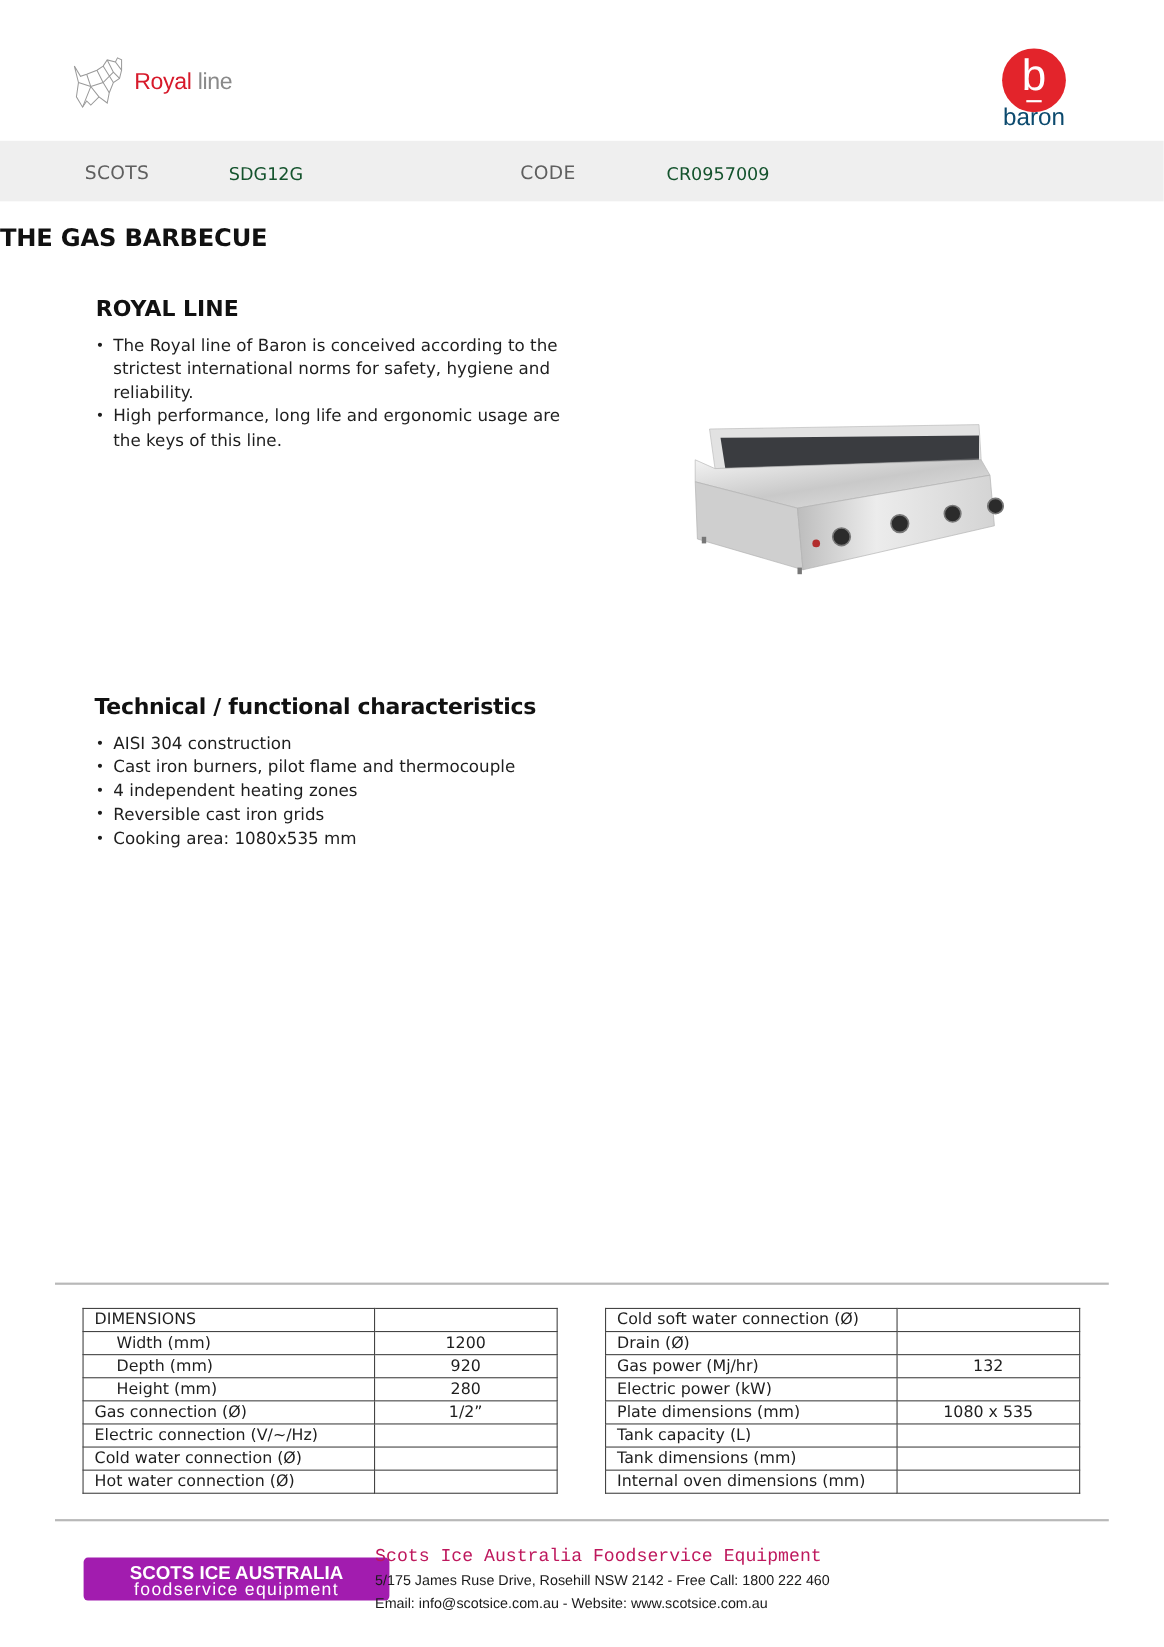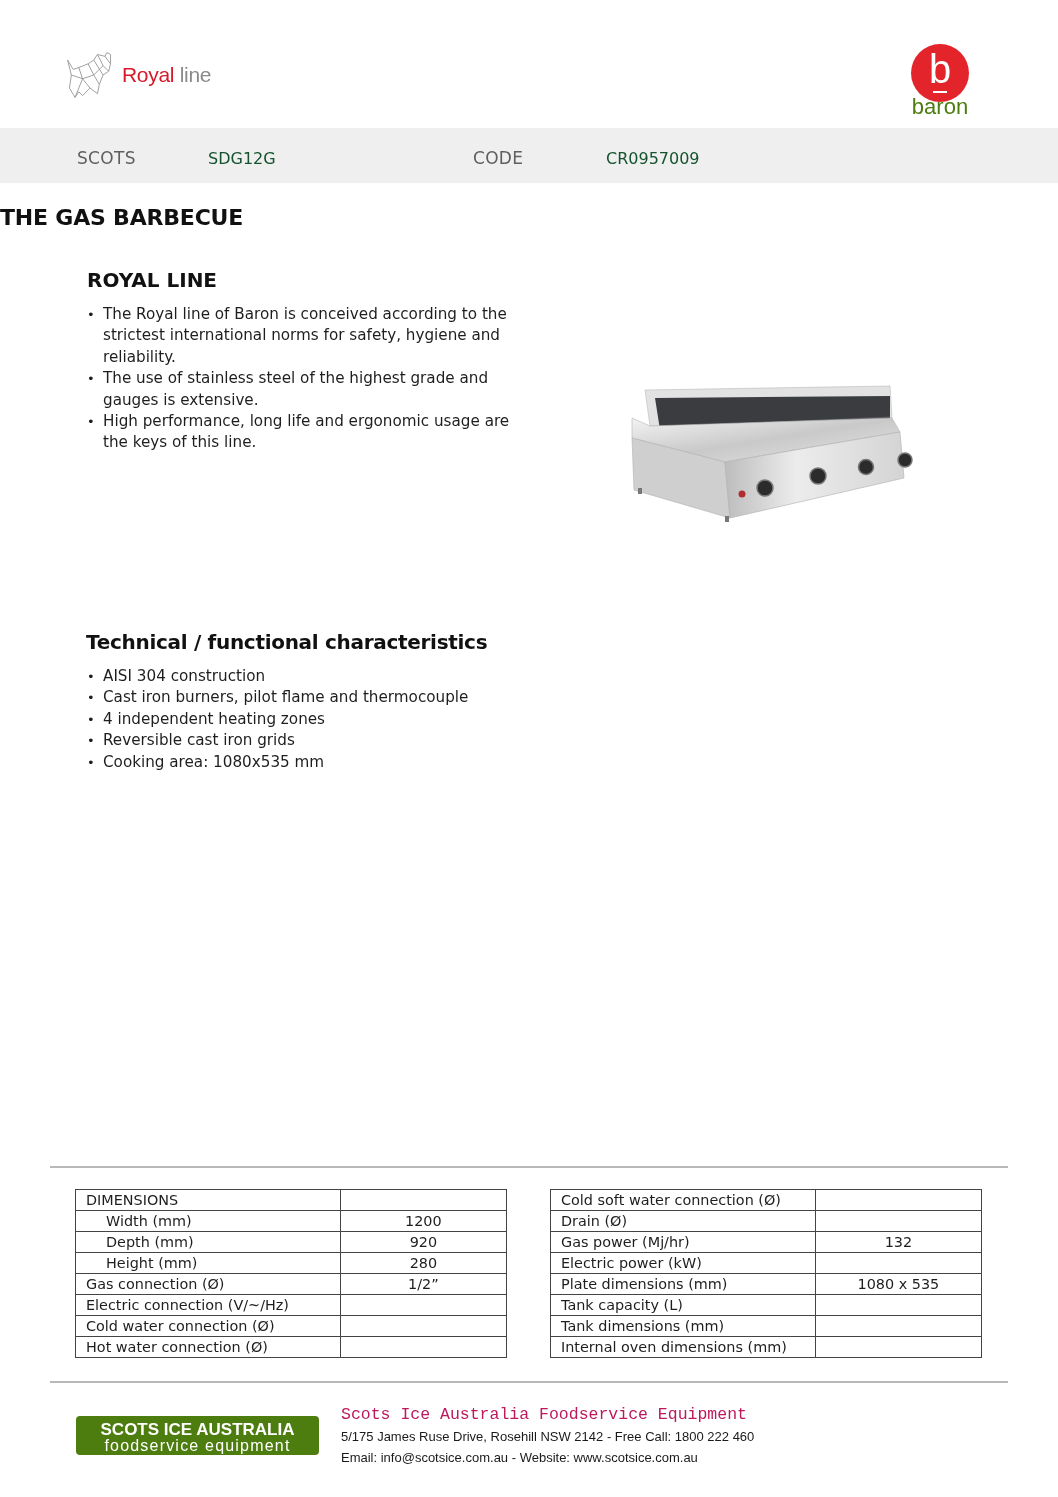--- a/index.html
+++ b/index.html
@@ -13,21 +13,21 @@
   .royal-logo { left: 62px; top: 46px; width: 170px; height: 58px; display: flex; align-items: center; }
   .royal-logo svg { width: 56px; height: 56px; }
   .royal-word { font-family: "Liberation Sans", sans-serif; font-size: 21px; margin-left: 4px; letter-spacing: -0.3px; }
   .royal-word .r { color: #d7192a; }
   .royal-word .l { color: #8a8a8a; }
 
   .baron-logo { left: 905px; top: 44px; width: 70px; height: 72px; text-align: center; }
   .baron-circle { width: 58px; height: 58px; border-radius: 50%; background: #e3242b; margin: 0 auto; position: relative; }
   .baron-circle span { position: absolute; left: 0; right: 0; top: 3px; color: #fff; font-family: "Liberation Sans", sans-serif; font-size: 40px; line-height: 44px; }
   .baron-circle i { position: absolute; left: 22px; width: 14px; height: 2px; top: 47px; background: #fff; }
-  .baron-text { font-family: "Liberation Sans", sans-serif; font-size: 22px; line-height: 18px; margin-top: -4px; color: #4d7c0f; }
+  .baron-text { font-family: "Liberation Sans", sans-serif; font-size: 22px; line-height: 18px; margin-top: -4px; color: #0c4a6e; }
 
   
   .model-bar { left: 0; top: 128px; width: 1058px; height: 55px; background: #efefef; }
   .mb-label { top: 148px; font-size: 17px; color: #5f5f5f; letter-spacing: 0.3px; font-family: "DejaVu Sans", sans-serif; }
   .mb-value { top: 149px; font-size: 16px; color: #14532d; font-family: "DejaVu Sans", sans-serif; }
 
   .main-title { left: 0; width: 1058px; top: 205px; text-align: left; font-size: 22px; font-weight: bold; color: #111; letter-spacing: -0.2px; }
 
   .sec-title { font-size: 20px; font-weight: bold; color: #111; }
   ul.bullets { list-style: none; margin: 12px; padding: 0; }
@@ -42,21 +42,21 @@
   .tech-section { left: 75px; top: 630px; width: 480px; }
   .tech-section .sec-title { margin-left: 11px; margin-bottom: 5px; font-weight: bold; letter-spacing: -0.3px; }
 
   .hr { height: 2px; background: #b8b8b8; }
 
   table.spec { border-collapse: collapse; font-size: 14.4px; color: #1e1e1e; }
   table.spec td { border: 1.5px solid #444; height: 20px; padding: 0 10px; white-space: nowrap; }
   table.spec td.v { text-align: center; }
   table.spec td.indent { padding-left: 30px; }
 
-  .footer-logo { left: 76px; top: 1416px; width: 243px; height: 39px; background: #4d7c0f; border-radius: 4px; text-align: center; color: #fff; }
+  .footer-logo { left: 76px; top: 1416px; width: 278px; height: 39px; background: #a21caf; border-radius: 4px; text-align: center; color: #fff; }
   .footer-logo .big { font-family: "Liberation Sans", sans-serif; font-weight: bold; font-size: 17px; line-height: 20px; padding-top: 4px; }
   .footer-logo .small { font-family: "Liberation Sans", sans-serif; font-size: 16px; letter-spacing: 1.2px; line-height: 12px; }
 
   .footer-company { left: 341px; top: 1405px; font-size: 16.5px; color: #be185d; font-family: Liberation Mono, monospace; }
   .footer-line { left: 341px; font-size: 13px; color: #1a1a1a; font-family: "Liberation Sans", sans-serif; }
 </style>
 </head>
 <body>
 
 <div class="abs royal-logo">
@@ -84,21 +84,20 @@
 <div class="abs mb-value" style="left:208px;">SDG12G</div>
 <div class="abs mb-label" style="left:473px;">CODE</div>
 <div class="abs mb-value" style="left:606px;">CR0957009</div>
 
 <div class="abs main-title">THE GAS BARBECUE</div>
 
 <div class="abs royal-section">
   <div class="sec-title">ROYAL LINE</div>
   <ul class="bullets">
     <li>The Royal line of Baron is conceived according to the strictest international norms for safety, hygiene and reliability.</li>
-    <li>The use of stainless steel of the highest grade and gauges is extensive.</li>
     <li>High performance, long life and ergonomic usage are the keys of this line.</li>
   </ul>
 </div>
 
 <div class="abs product-img" title="Stainless steel gas barbecue with four control knobs">
   <svg viewBox="0 0 300 160" width="300" height="160">
     <defs>
       <linearGradient id="steel" x1="0" y1="0" x2="1" y2="1">
         <stop offset="0" stop-color="#f3f3f3"></stop>
         <stop offset="0.5" stop-color="#c9c9c9"></stop>

